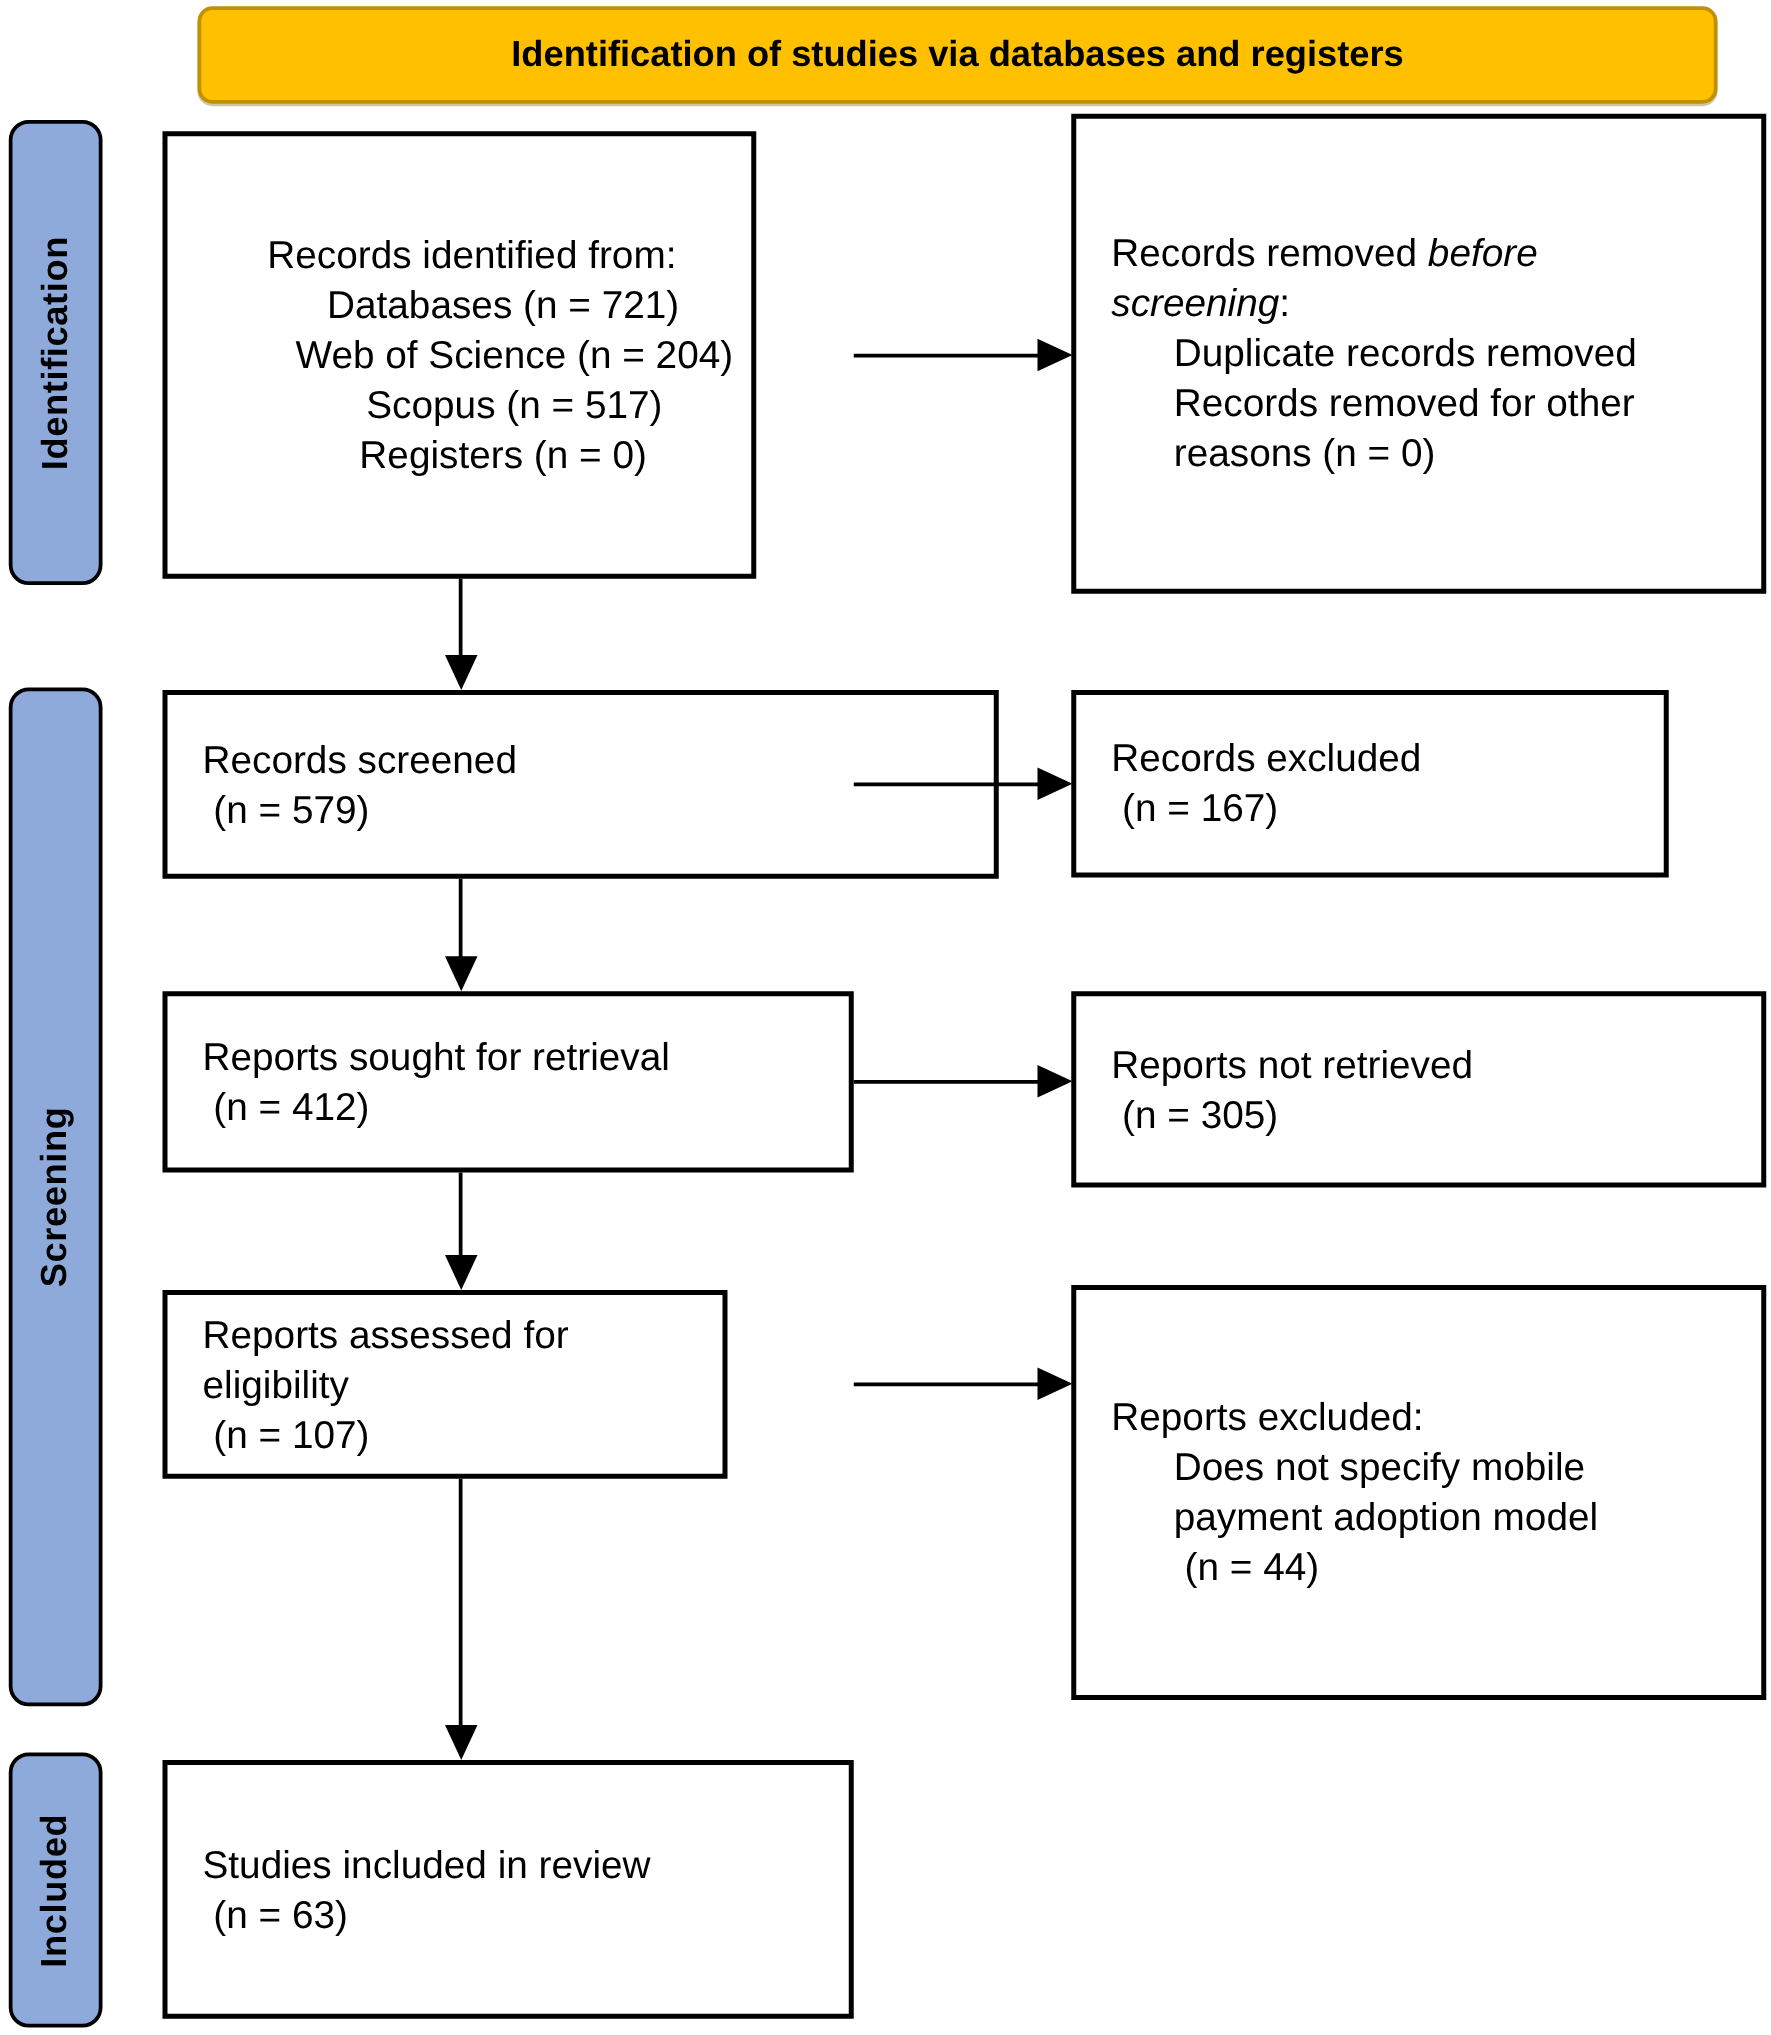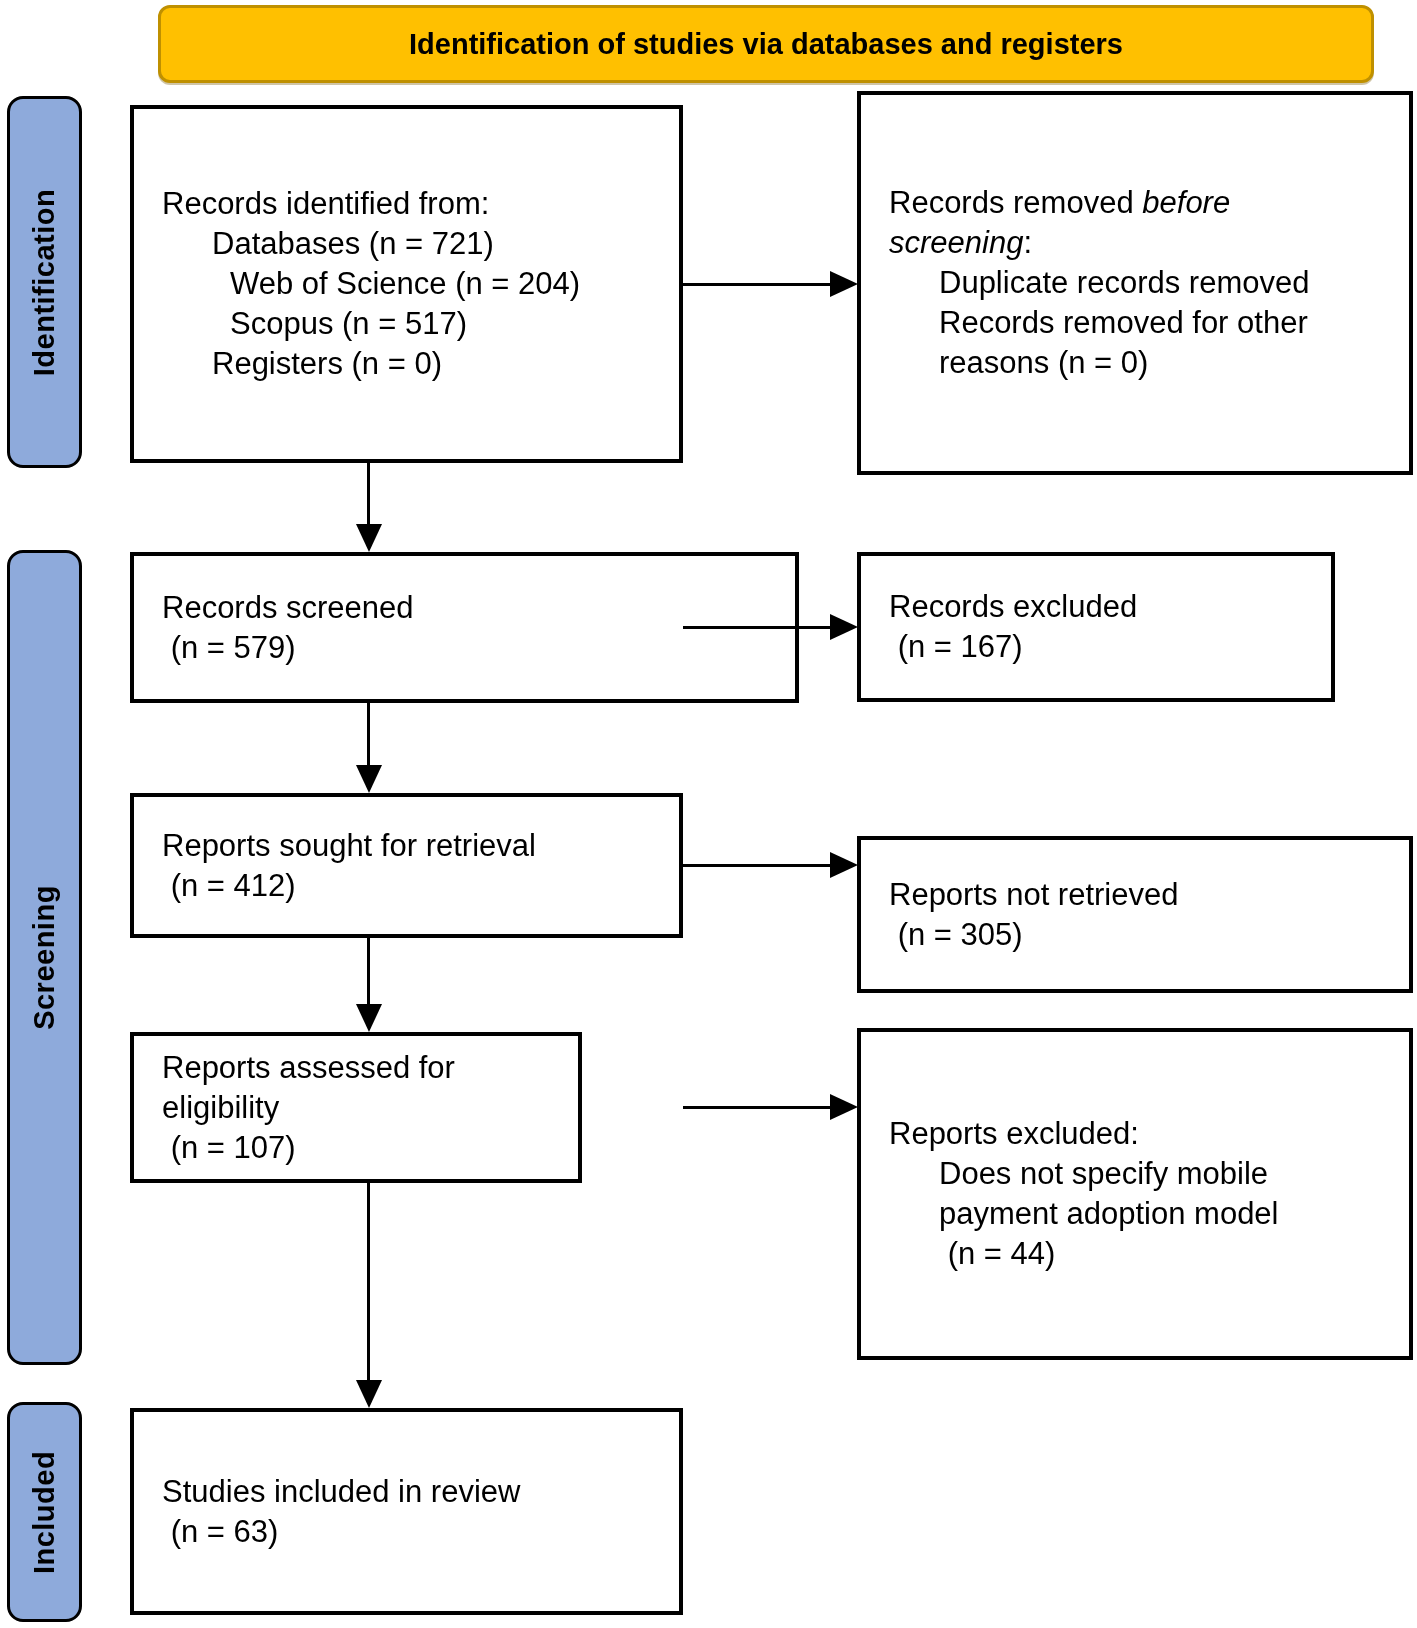--- a/index.html
+++ b/index.html
@@ -56,26 +56,26 @@
     box-sizing: border-box;
     display: flex; flex-direction: column; justify-content: center;
     padding-left: 28px; padding-right: 8px;
     font-size: 31px; line-height: 40px;
   }
   .fbox .line { white-space: pre-wrap; }
   .fbox .ind0 { padding-left: 0; }
   .fbox .ind1 { padding-left: 50px; }
   .fbox .ind2 { padding-left: 68px; }
 
-  #box-records-identified    { left: 130px; top: 105px;  width: 553px; height: 358px; }
+  #box-records-identified    { left: 130px; top: 105px;  width: 475px; height: 358px; align-items: center; }
   #box-records-removed       { left: 857px; top: 91px;   width: 556px; height: 384px; }
   #box-records-screened      { left: 130px; top: 552px;  width: 669px; height: 151px; }
   #box-records-excluded      { left: 857px; top: 552px;  width: 478px; height: 150px; }
   #box-reports-sought        { left: 130px; top: 793px;  width: 553px; height: 145px; }
-  #box-reports-not-retrieved { left: 857px; top: 793px;  width: 556px; height: 157px; margin-top: 43px; }
+  #box-reports-not-retrieved { left: 857px; top: 793px;  width: 556px; height: 157px; }
   #box-reports-assessed      { left: 130px; top: 1032px; width: 452px; height: 151px; }
   #box-reports-excluded      { left: 857px; top: 1028px; width: 556px; height: 332px; }
   #box-studies-included      { left: 130px; top: 1408px; width: 553px; height: 207px; }
 
   
   .hline { position: absolute; height: 3px; background: var(--line-color, #000); }
   .vline { position: absolute; width: 3px;  background: var(--line-color, #000); }
   .tri-right {
     position: absolute; width: 0; height: 0;
     border-top: 13px solid transparent;

